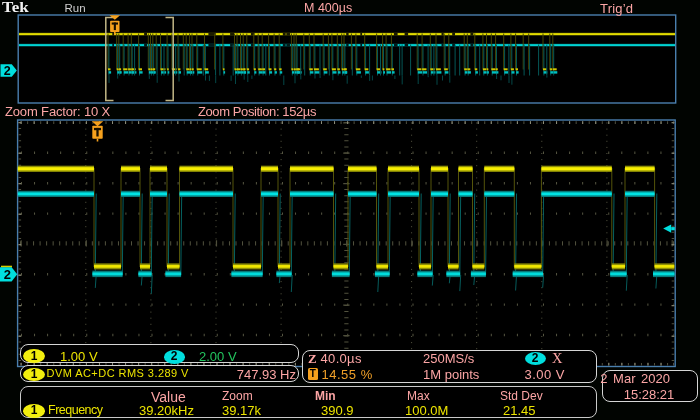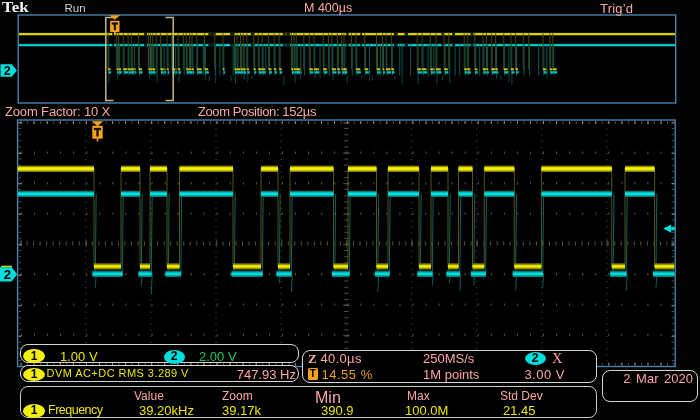--- a/index.html
+++ b/index.html
@@ -622,26 +622,27 @@
 <div class="t" style="left:308px;top:351px;"><span style="font-family:'Liberation Serif',serif;font-weight:bold;">Z</span><span style="letter-spacing:0.3px;"> 40.0µs</span></div>
 <div class="t" style="left:423px;top:351px;">250MS/s</div>
 <div class="pill" style="left:524.5px;top:351.5px;width:21px;height:13px;background:#00dede;font-size:12px;line-height:13px;">2</div>
 <div class="t" style="left:552px;top:350px;font-family:'Liberation Serif',serif;font-size:14.5px;">X</div>
 <div style="position:absolute;left:307.5px;top:367.5px;width:10.5px;height:12px;background:#f6a11d;border-radius:1.5px;color:#000;font-weight:bold;font-size:10px;line-height:12px;text-align:center;">T</div>
 <div class="t o" style="left:321.5px;top:366.5px;letter-spacing:0.5px;">14.55 %</div>
 <div class="t" style="left:423px;top:366.5px;">1M points</div>
 <div class="t" style="left:524.5px;top:366.5px;letter-spacing:0.45px;">3.00 V</div>
 
 <div class="box" style="left:601.5px;top:369.5px;width:94px;height:30px;"></div>
-<div class="t" style="left:605px;top:370.5px;width:88px;text-align:right;word-spacing:2px;">2 Mar 2020</div>
+<div class="t" style="left:582px;top:370.5px;width:88px;text-align:right;word-spacing:2px;">2 Mar 2020</div>
+<div class="t" style="left:605px;top:386.5px;width:88px;text-align:center;">15:28:21</div>
 
 <div class="box" style="left:20px;top:385.5px;width:575px;height:30.5px;border-color:#c9c9c9;"></div>
-<div class="t" style="left:134px;top:389px;font-size:12px;">Value</div>
+<div class="t" style="left:151px;top:389px;font-size:14px;">Value</div>
 <div class="t" style="left:222px;top:389px;font-size:12px;">Zoom</div>
-<div class="t" style="left:315px;top:389px;font-size:16px;">Min</div>
+<div class="t" style="left:315px;top:389px;font-size:12px;font-weight:bold;">Min</div>
 <div class="t" style="left:407px;top:389px;font-size:12px;">Max</div>
 <div class="t" style="left:500px;top:389px;font-size:12px;">Std Dev</div>
 <div class="pill" style="left:23px;top:404px;width:22px;height:13.5px;background:#f2ee0e;font-size:12px;line-height:13.5px;">1</div>
 <div class="t y" style="left:48px;top:402.5px;font-size:12.5px;letter-spacing:-0.5px;">Frequency</div>
 <div class="t y" style="left:139px;top:402.5px;">39.20kHz</div>
 <div class="t y" style="left:222px;top:402.5px;">39.17k</div>
 <div class="t y" style="left:321px;top:402.5px;">390.9</div>
 <div class="t y" style="left:405px;top:402.5px;">100.0M</div>
 <div class="t y" style="left:503px;top:402.5px;">21.45</div>
 </div>

